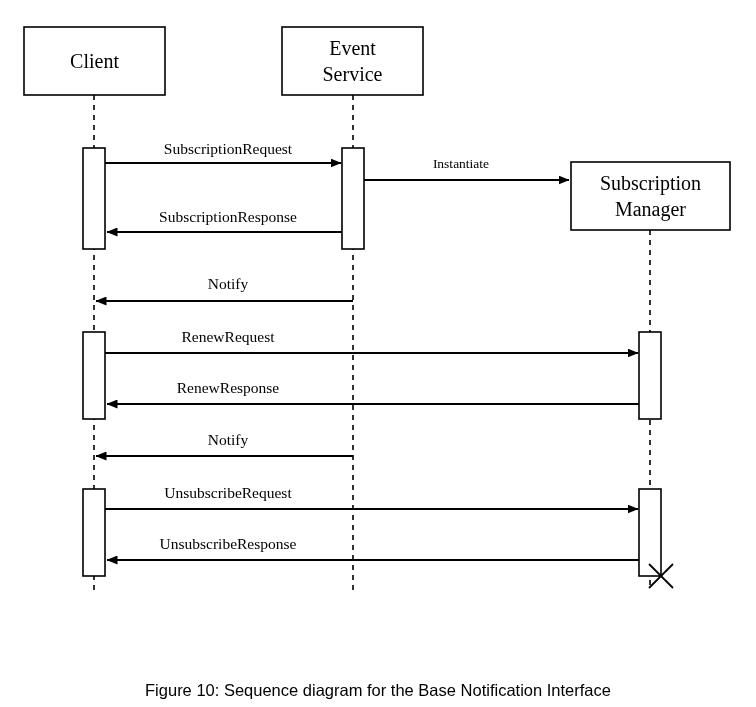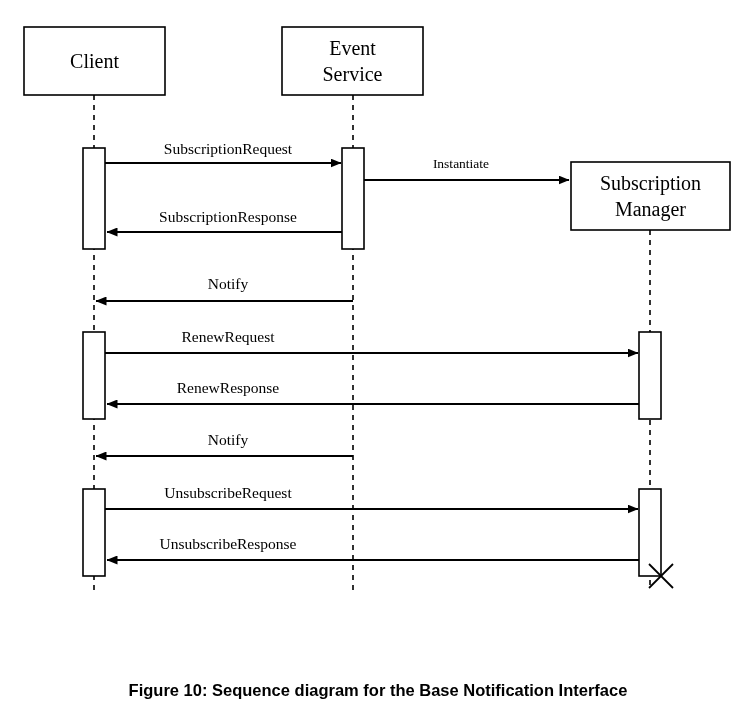--- a/index.html
+++ b/index.html
@@ -71,21 +71,21 @@
     fill: #000000;
     text-anchor: middle;
   }
   .caption {
     position: absolute;
     left: 0;
     top: 673px;
     width: 756px;
     text-align: center;
     font-family: "Liberation Sans", sans-serif;
-    font-weight: bold;
+    font-weight: normal;
     font-size: 16.5px;
     color: #000000;
     letter-spacing: 0px;
   }
 </style>
 </head>
 <body>
 
 <div id="diagram-root">
   <svg class="diagram" viewBox="0 0 756 707" xmlns="http://www.w3.org/2000/svg">

